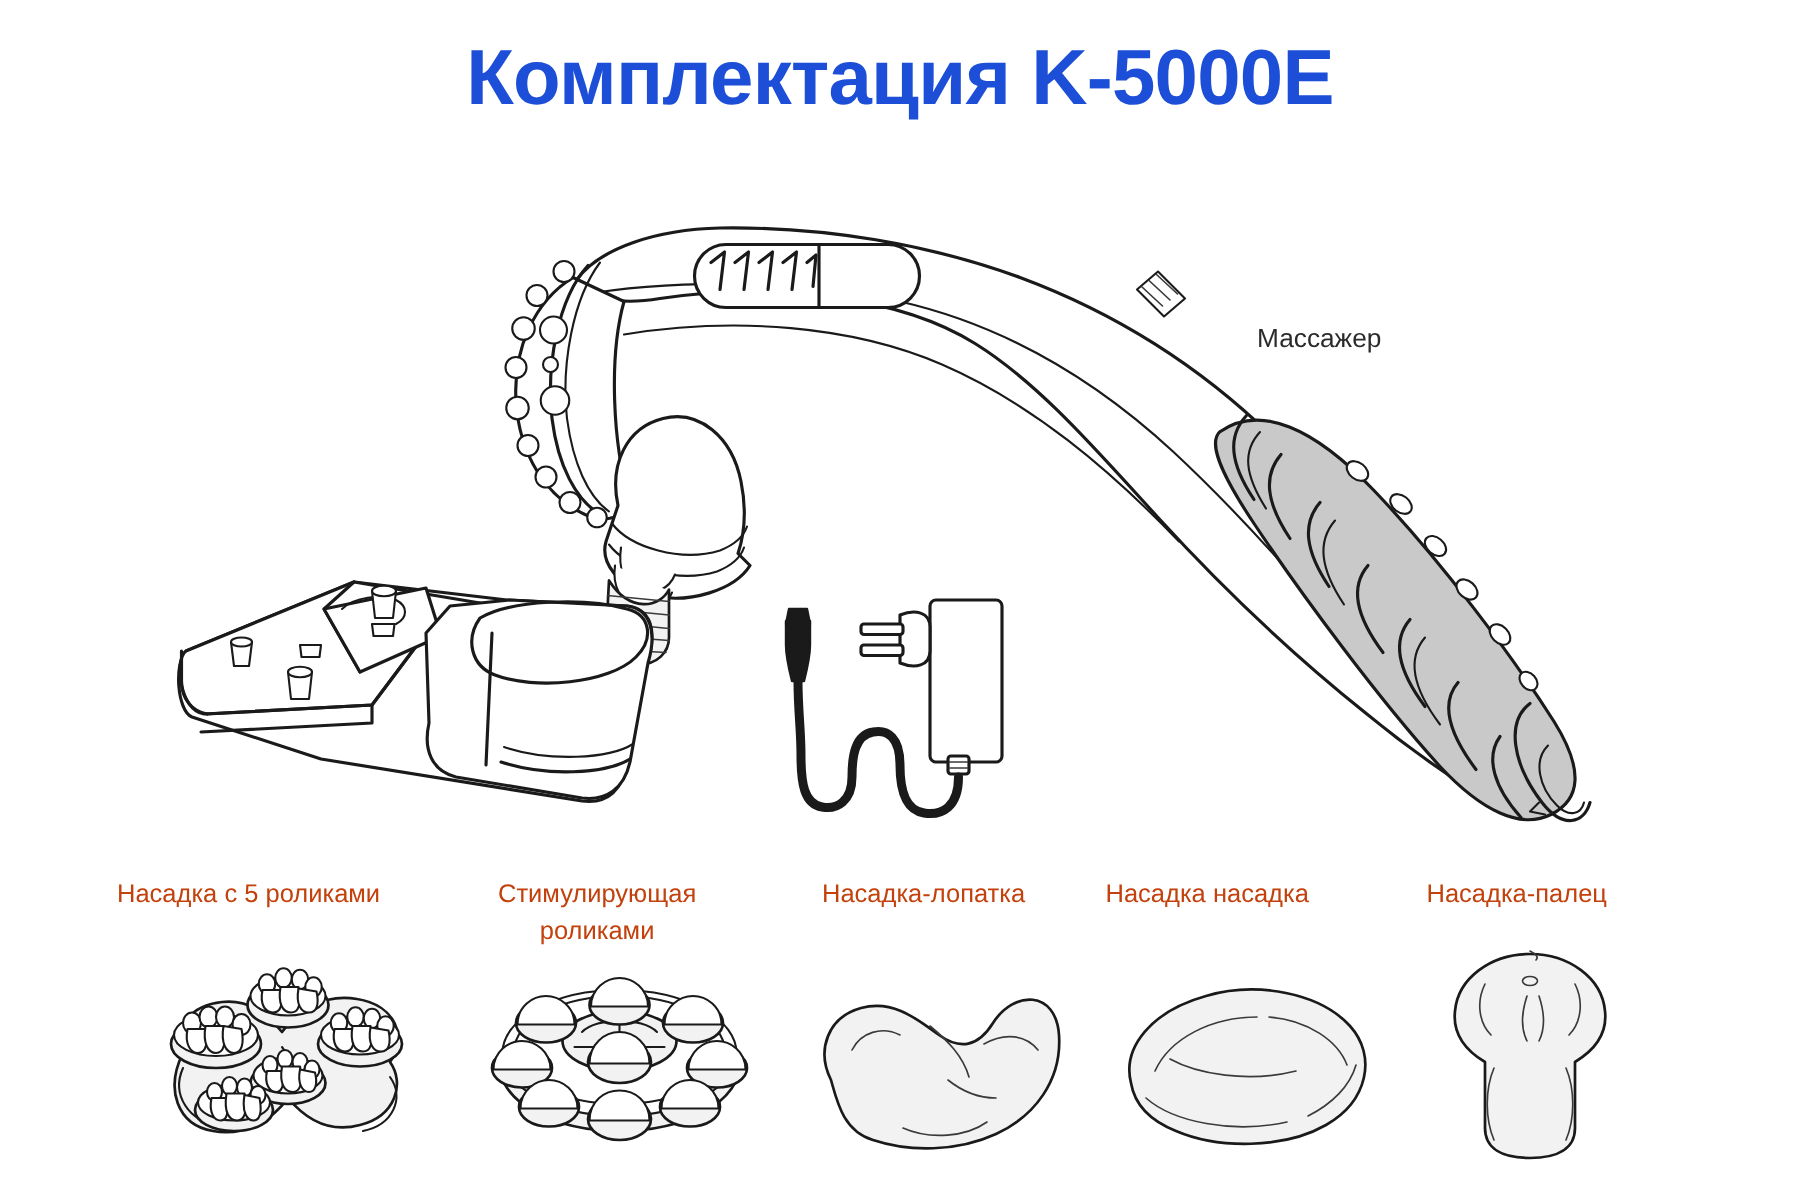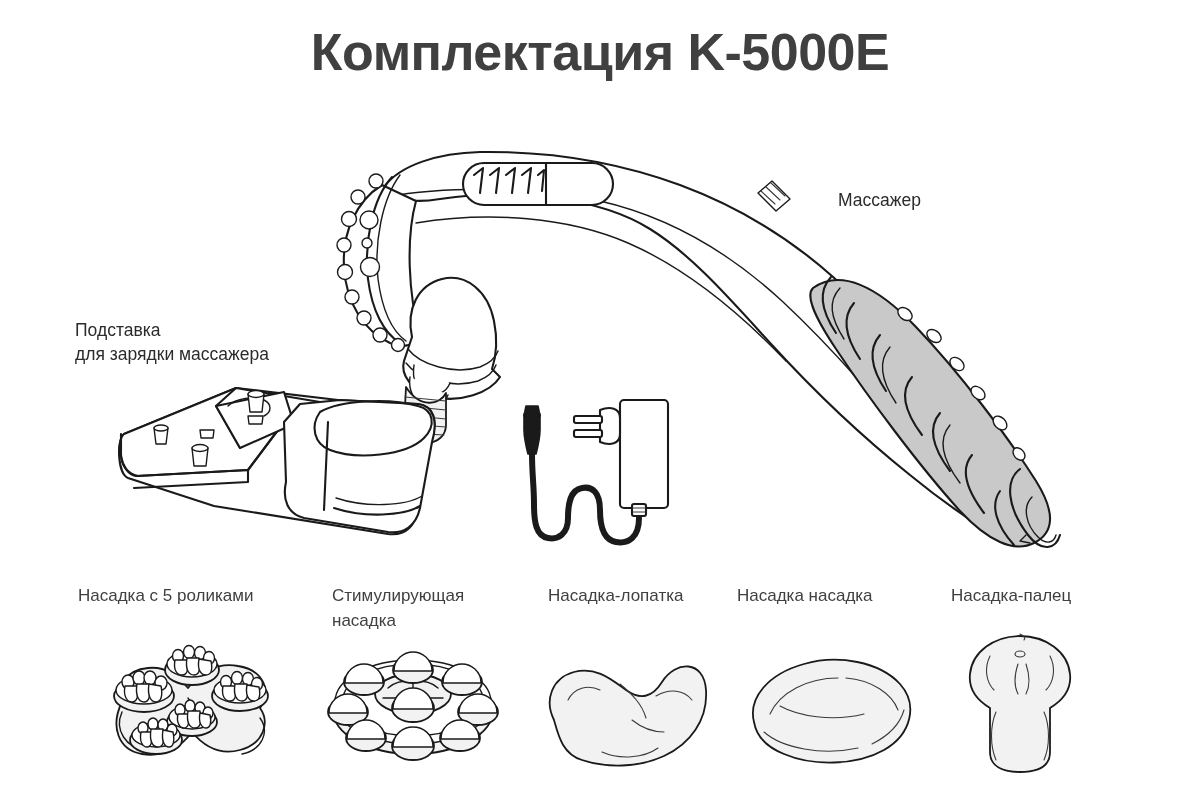--- a/index.html
+++ b/index.html
@@ -9,39 +9,39 @@
     color:#1a1a1a;
   }
 
   .stage{position:absolute;inset:0;}
 
   
   .title{
     position:absolute;left:0;right:0;top:22px;
     text-align:center;
     font-size:52px;font-weight:bold;letter-spacing:-0.5px;
-    color:#404040;
+    color:#1d4ed8;
     white-space:nowrap;
   }
   .lbl{
     position:absolute;
     font-size:17.5px;
     font-weight:normal;
     color:#2b2b2b;
     line-height:1.38;
     white-space:pre-line;
   }
-  .lbl-massager{left:838px;top:188px;}
+  .lbl-massager{left:838px;top:213px;}
   .lbl-stand{left:75px;top:318px;}
   .lbl-charger{left:686px;top:449px;}
 
   .acc-lbl{
     position:absolute;top:584px;
-    font-size:17px;color:#404040;line-height:1.45;
-    text-align:left;white-space:pre-line;
+    font-size:17px;color:#c2410c;line-height:1.45;
+    text-align:center;white-space:pre-line;
   }
   .acc-lbl.a0{left:78px;}
   .acc-lbl.a1{left:332px;}
   .acc-lbl.a2{left:548px;}
   .acc-lbl.a3{left:737px;}
   .acc-lbl.a4{left:951px;}
 
   
   svg.art{position:absolute;overflow:visible;}
   .ln{fill:none;stroke:#1a1a1a;stroke-width:2.1;stroke-linecap:round;stroke-linejoin:round;}
@@ -171,22 +171,20 @@
       <ellipse class="fw-t" cx="614" cy="211" rx="8" ry="5.5" transform="rotate(38 614 211)"></ellipse>
       <ellipse class="fw-t" cx="637" cy="239" rx="8" ry="5.5" transform="rotate(40 637 239)"></ellipse>
       <ellipse class="fw-t" cx="658" cy="268" rx="8" ry="5.5" transform="rotate(42 658 268)"></ellipse>
       <ellipse class="fw-t" cx="680" cy="298" rx="8" ry="5.5" transform="rotate(45 680 298)"></ellipse>
       <ellipse class="fw-t" cx="699" cy="329" rx="7" ry="5" transform="rotate(48 699 329)"></ellipse>
     </g>
   </svg>
 
   <div class="lbl lbl-massager">Массажер</div>
 
-  <div class="lbl lbl-stand">Подставка
-для зарядки массажера</div>
 
   <svg class="art" style="left:88px;top:382px;width:360px;height:180px" viewBox="0 0 360 180">
 
     <path class="fw" d="M36 52 L 148 6 L 250 18 L 330 22
         C 346 24, 350 38, 344 58
         L 330 128 C 326 146, 316 154, 300 152
         L 126 124 L 40 96 C 30 92, 28 60, 36 52 Z"></path>
 
     <path class="fw" d="M36 52 L 148 6 L 232 20 L 196 40 L 160 88 L 48 94 C 32 92, 28 58, 36 52 Z"></path>
     <path class="ln" d="M33 52 L 33 72 C 33 84, 40 92, 50 94"></path>
@@ -241,21 +239,21 @@
              C 24 144, 22 130, 22 112
              C 22 94, 20 82, 20 62"></path>
 
     <path class="fblk" d="M12 22 L 28 22 L 28 38 C 28 46, 26 54, 24 62 L 16 62 C 14 54, 12 46, 12 38 Z"></path>
     <path class="fblk" d="M14 14 L 26 14 L 28 24 L 12 24 Z"></path>
   </svg>
 
 
   <div class="acc-lbl a0">Насадка с 5 роликами</div>
   <div class="acc-lbl a1">Стимулирующая
-насадка</div>
+роликами</div>
   <div class="acc-lbl a2">Насадка-лопатка</div>
   <div class="acc-lbl a3">Насадка насадка</div>
   <div class="acc-lbl a4">Насадка-палец</div>
 
   <svg class="art" style="left:92px;top:640px;width:200px;height:135px" viewBox="0 0 200 135">
 
     <path class="fgg" d="M30 62
         C 22 48, 34 30, 56 28
         C 74 26, 86 36, 96 48
         C 106 34, 124 22, 146 26

